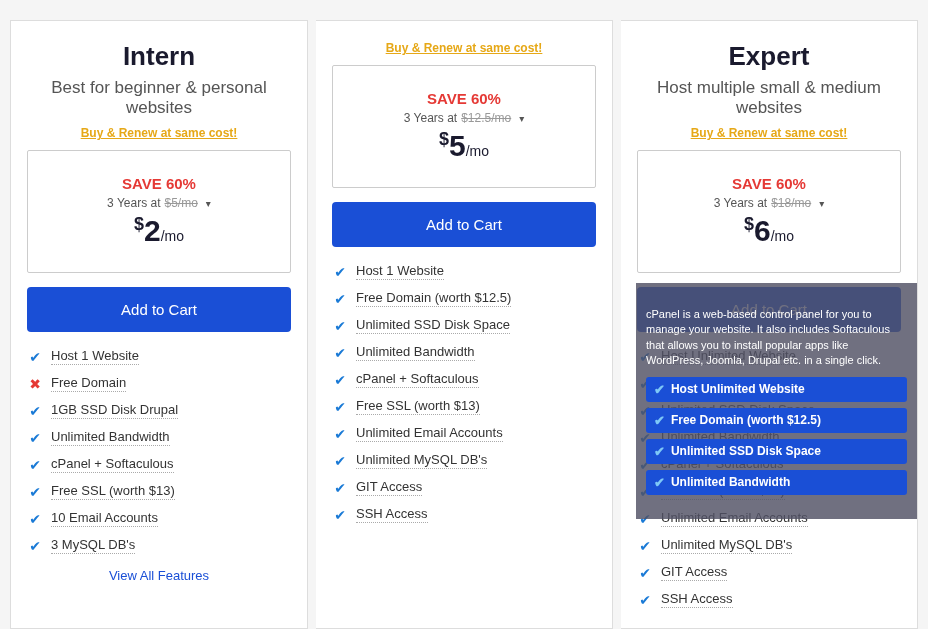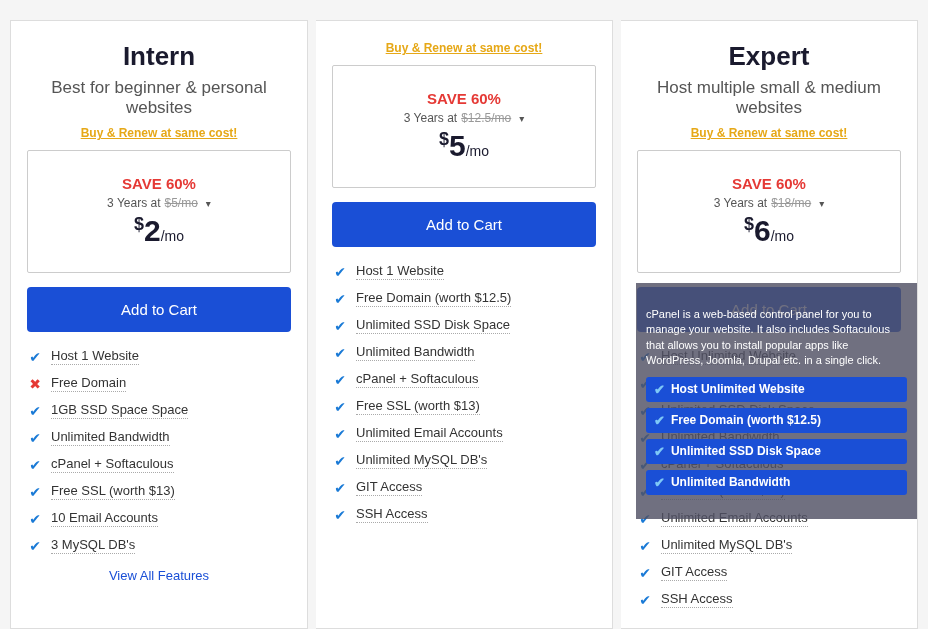--- a/index.html
+++ b/index.html
@@ -223,21 +223,21 @@
         <li class="feature-item">
           <span class="feature-icon icon-check">✔</span>
           <span class="feature-text">Host 1 Website</span>
         </li>
         <li class="feature-item">
           <span class="feature-icon icon-x">✖</span>
           <span class="feature-text">Free Domain</span>
         </li>
         <li class="feature-item">
           <span class="feature-icon icon-check">✔</span>
-          <span class="feature-text">1GB SSD Space Space</span>
+          <span class="feature-text">1GB SSD Disk Drupal</span>
         </li>
         <li class="feature-item">
           <span class="feature-icon icon-check">✔</span>
           <span class="feature-text">Unlimited Bandwidth</span>
         </li>
         <li class="feature-item">
           <span class="feature-icon icon-check">✔</span>
           <span class="feature-text">cPanel + Softaculous</span>
         </li>
         <li class="feature-item">

